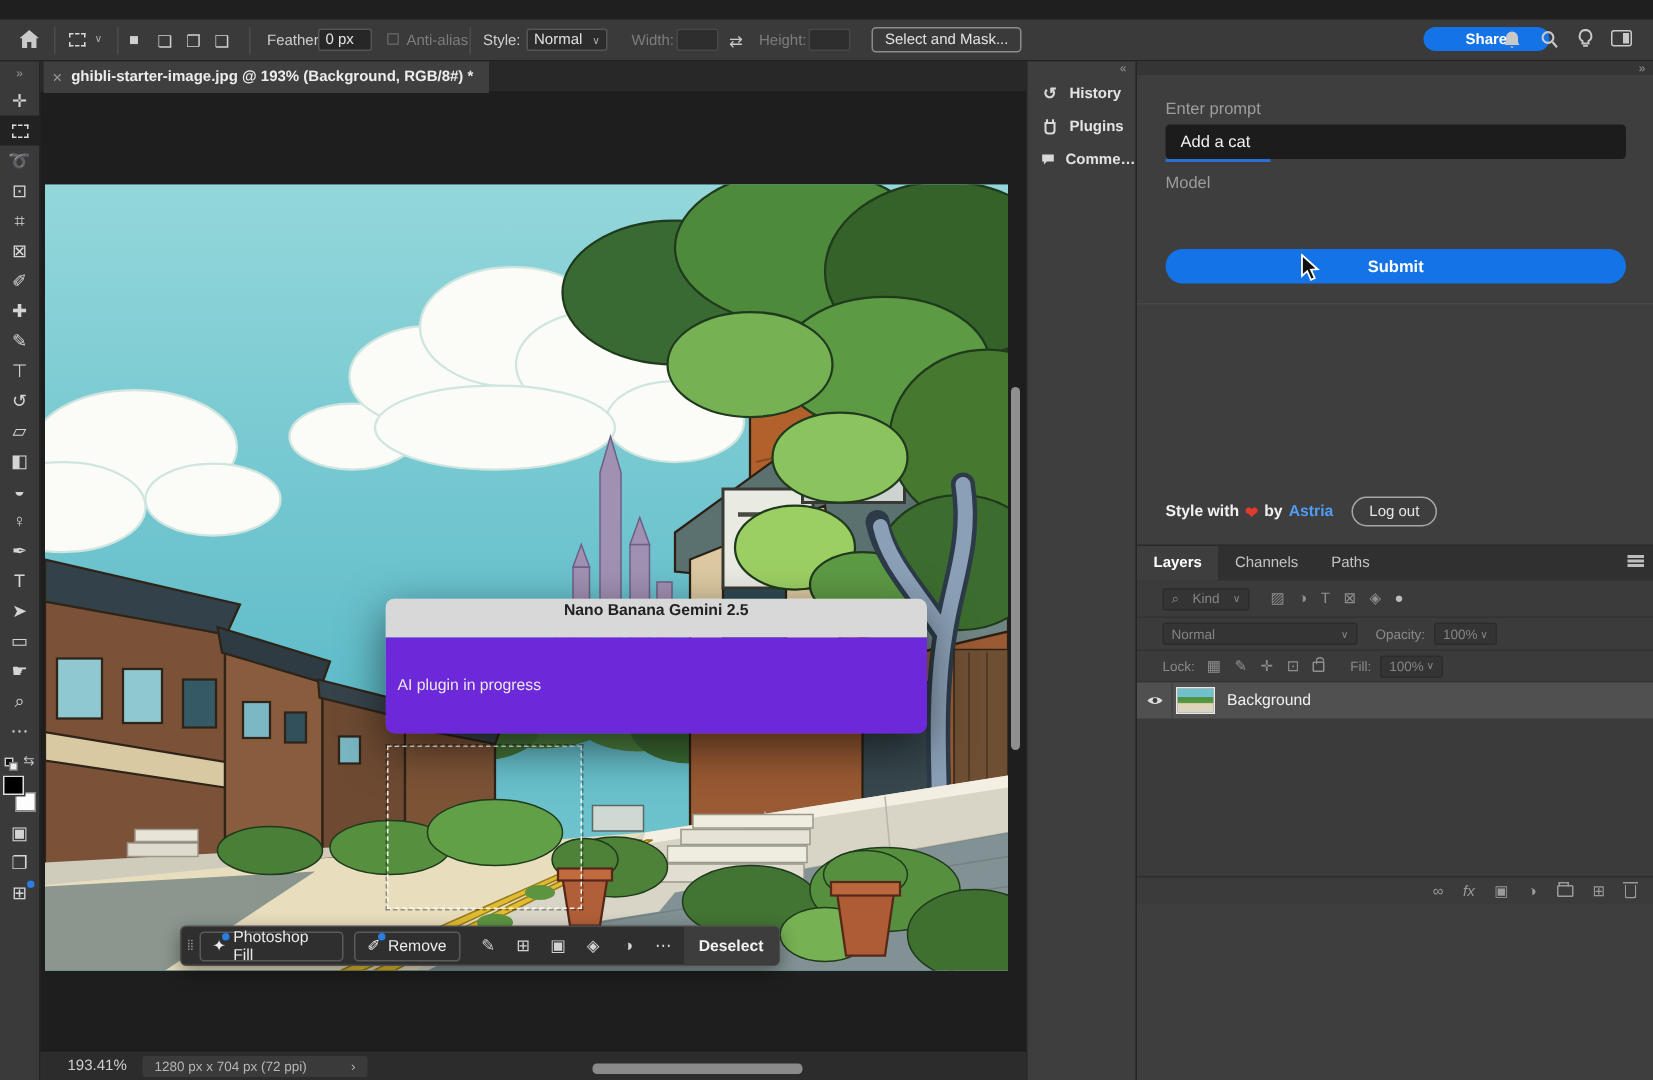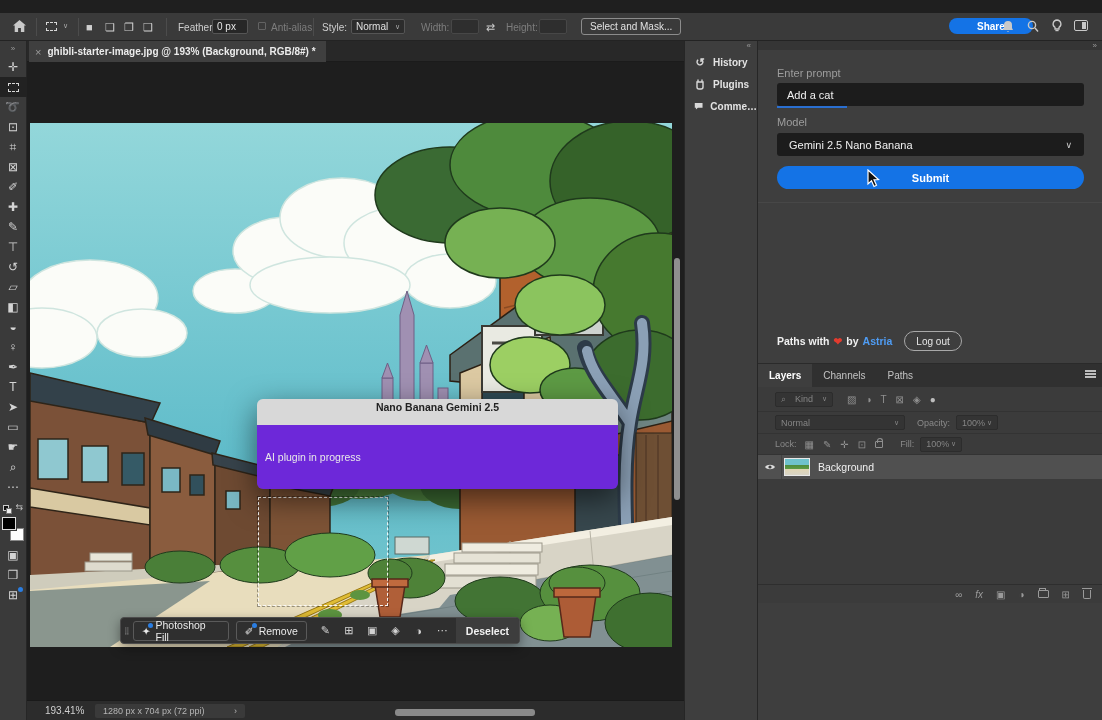--- a/index.html
+++ b/index.html
@@ -533,28 +533,24 @@
 
   <div class="abs rightcol">
     <div class="rc-head">»</div>
 
 
     <div class="nb-body">
       <div class="nb-label" style="top:17px;">Enter prompt</div>
       <input class="nb-input" style="top: 33px;" value="Add a cat">
       <div class="nb-underline" style="top:56px;"></div>
       <div class="nb-label" style="top:66px;">Model</div>
-      <div class="nb-select" style="top:83px;">
-        <span>Gemini 2.5 Nano Banana</span>
-        <span style="font-size:9px;color:#cfcfcf;">∨</span>
-      </div>
       <button class="nb-submit" style="top:116px;">Submit</button>
       <div class="nb-divider" style="top:152px;"></div>
       <div class="nb-footer">
-        <span>Paths with</span>
+        <span>Style with</span>
         <span class="heart">❤</span>
         <span>by</span>
         <span class="astria">Astria</span>
         <button class="logoutbtn">Log out</button>
       </div>
       <svg class="abs cursor-arrow" style="left:109px;top:119px;" width="13" height="19" viewBox="0 0 13 19">
         <path d="M1 1 L1 15 L4.5 11.8 L7 17.5 L9.5 16.3 L7 10.8 L11.5 10.5 Z" fill="#111" stroke="#fff" stroke-width="1.2"></path>
       </svg>
     </div>
 

